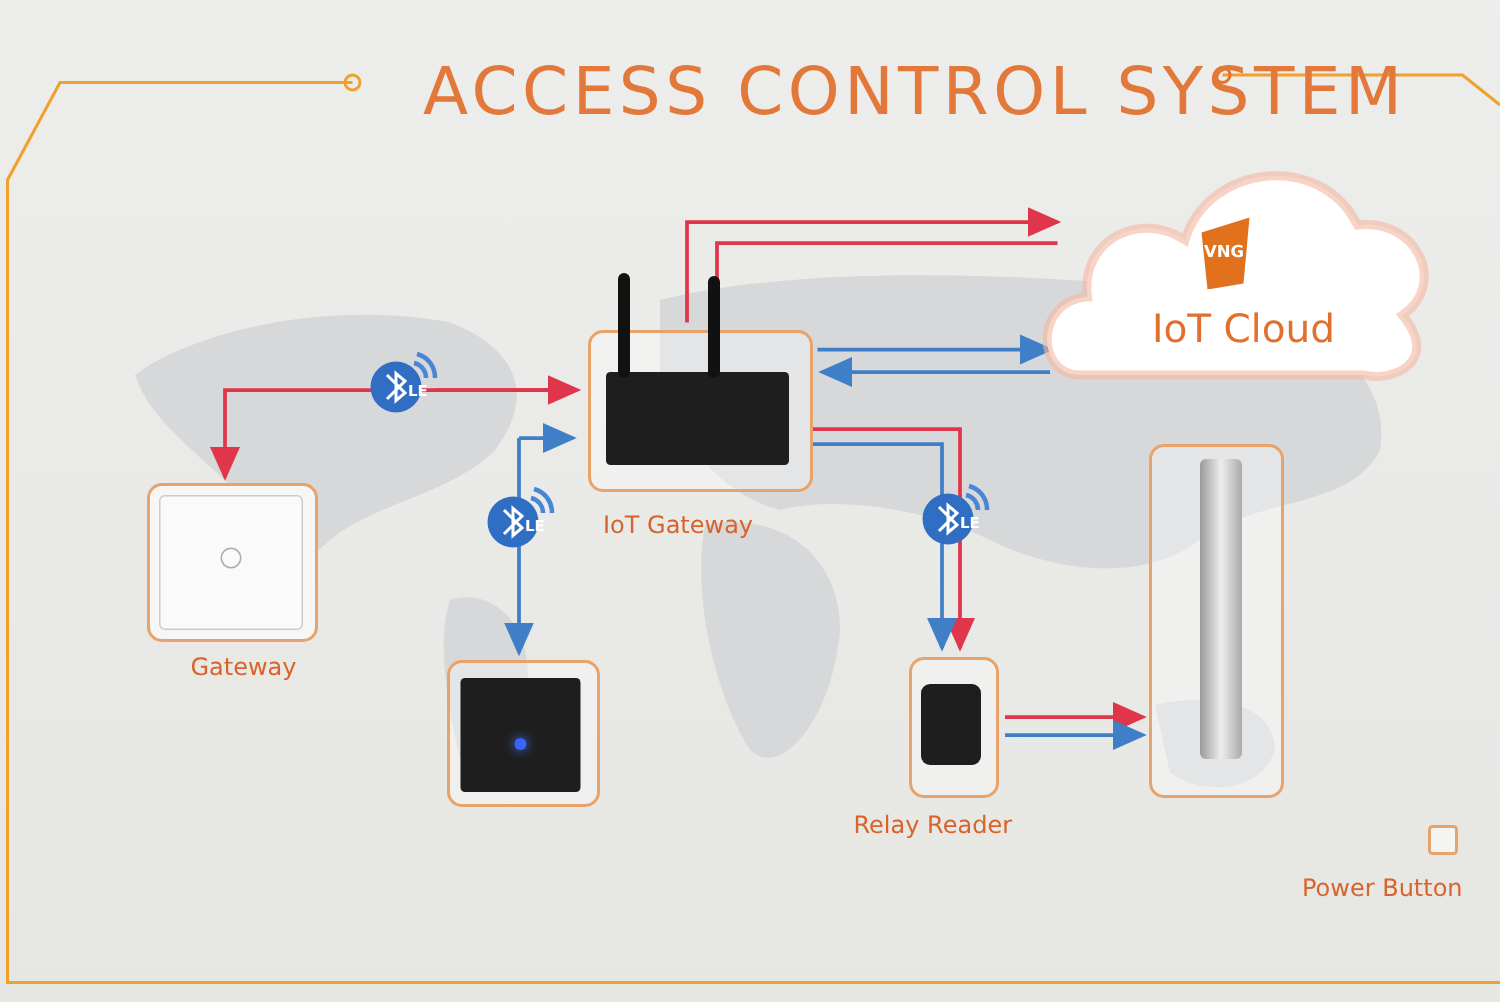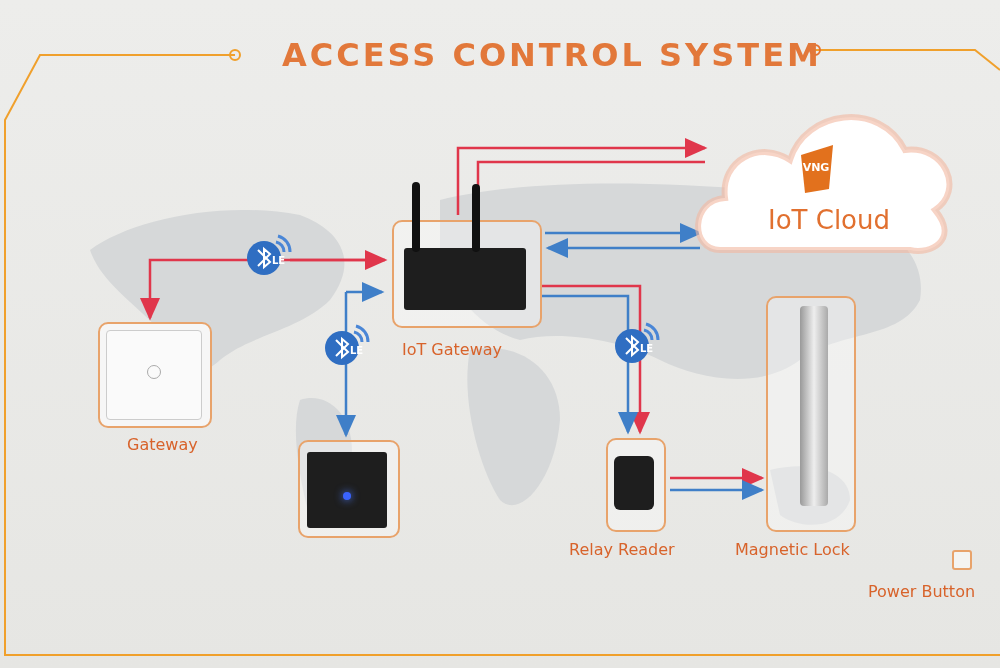--- a/index.html
+++ b/index.html
@@ -1,19 +1,19 @@
 <!DOCTYPE html>
 <html><head>
 <meta charset="utf-8">
 <style>
   html,body{margin:0;padding:0;}
   body{width:1000px;height:668px;overflow:hidden;background:#e9e9e7;font-family:"Liberation Sans",sans-serif;position:relative;}
   .board{position:absolute;left:0;top:0;width:1000px;height:668px;background:linear-gradient(180deg,#ededeb 0%,#e6e6e3 100%);}
   svg.lines{position:absolute;left:0;top:0;}
-  .title{position:absolute;left:282px;top:36px;font-size:32px;letter-spacing:3px;color:#e2783a;font-weight:bold;font-family:"DejaVu Sans",sans-serif;text-align:right;}
+  .title{position:absolute;left:282px;top:36px;font-size:44px;letter-spacing:3px;color:#e2783a;font-weight:normal;font-family:"DejaVu Sans",sans-serif;text-align:right;}
   .lbl{position:absolute;color:#d8632b;font-size:16px;font-family:"DejaVu Sans",sans-serif;}
   .frame{position:absolute;border:2px solid #e8a36b;border-radius:10px;background:rgba(255,255,255,0.35);}
   .cloud-text{position:absolute;left:768px;top:205px;font-size:26px;color:#e1702f;font-family:"DejaVu Sans",sans-serif;}
   .vng{position:absolute;left:797px;top:145px;width:40px;height:48px;}
   .ble{position:absolute;width:50px;height:46px;}
   .pcb{position:absolute;background:#1e1e1e;border-radius:3px;}
 </style>
 </head>
 <body>
 
@@ -89,21 +89,20 @@
 <div class="pcb" style="left:307px;top:452px;width:80px;height:76px;">
   <div style="position:absolute;left:36px;top:40px;width:8px;height:8px;border-radius:50%;background:#3a63ff;box-shadow:0 0 8px #4d7bff;"></div>
 </div>
 
 <div class="frame" style="left:606px;top:438px;width:56px;height:90px;"></div>
 <div class="pcb" style="left:614px;top:456px;width:40px;height:54px;border-radius:6px;"></div>
 <div class="lbl" style="left:569px;top:540px;">Relay Reader</div>
 
 <div class="frame" style="left:766px;top:296px;width:86px;height:232px;"></div>
 <div style="position:absolute;left:800px;top:306px;width:28px;height:200px;background:linear-gradient(90deg,#999,#eee,#aaa);border-radius:4px;"></div>
-<div class="lbl" style="left:735px;top:540px;">Magnetic Lock</div>
 
 <div style="position:absolute;left:952px;top:550px;width:16px;height:16px;border:2px solid #e8a36b;border-radius:3px;background:#f4f4f2;"></div>
 <div class="lbl" style="left:868px;top:582px;">Power Button</div>
 
 <svg class="ble" style="left:244px;top:230px;" viewBox="0 0 50 46">
   <circle cx="20" cy="28" r="17" fill="#2f6ec2"></circle>
   <path d="M14,20 L26,32 L20,37 L20,19 L26,24 L14,36" stroke="#fff" stroke-width="2" fill="none"></path>
   <text x="28" y="34" font-size="10" fill="#fff" font-weight="bold" font-family="DejaVu Sans, sans-serif">LE</text>
   <path d="M34,6 A16,16 0 0 1 46,22" stroke="#4a86d6" stroke-width="3" fill="none"></path>
   <path d="M32,12 A10,10 0 0 1 40,22" stroke="#4a86d6" stroke-width="3" fill="none"></path>

